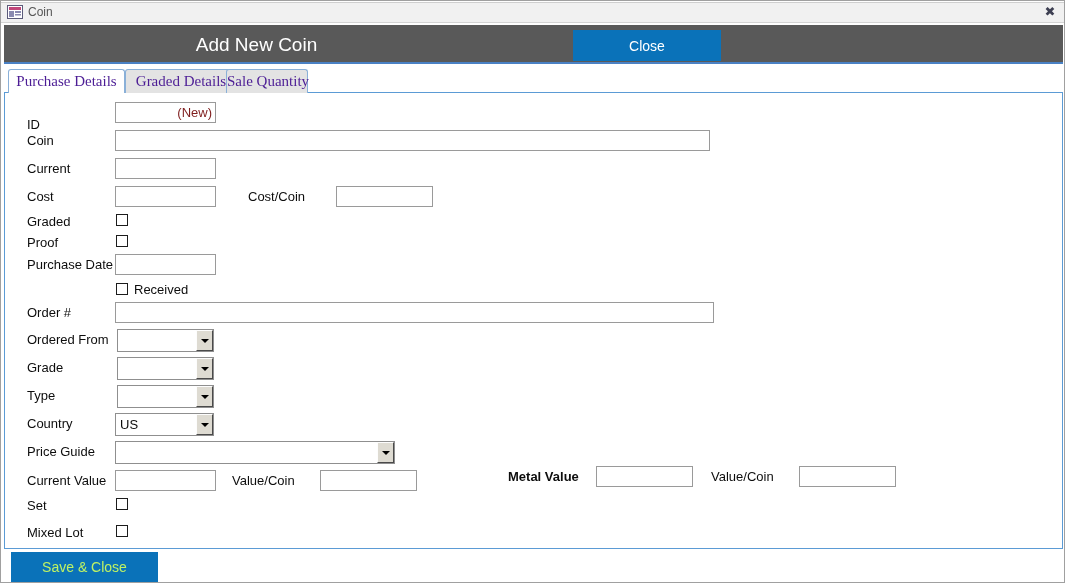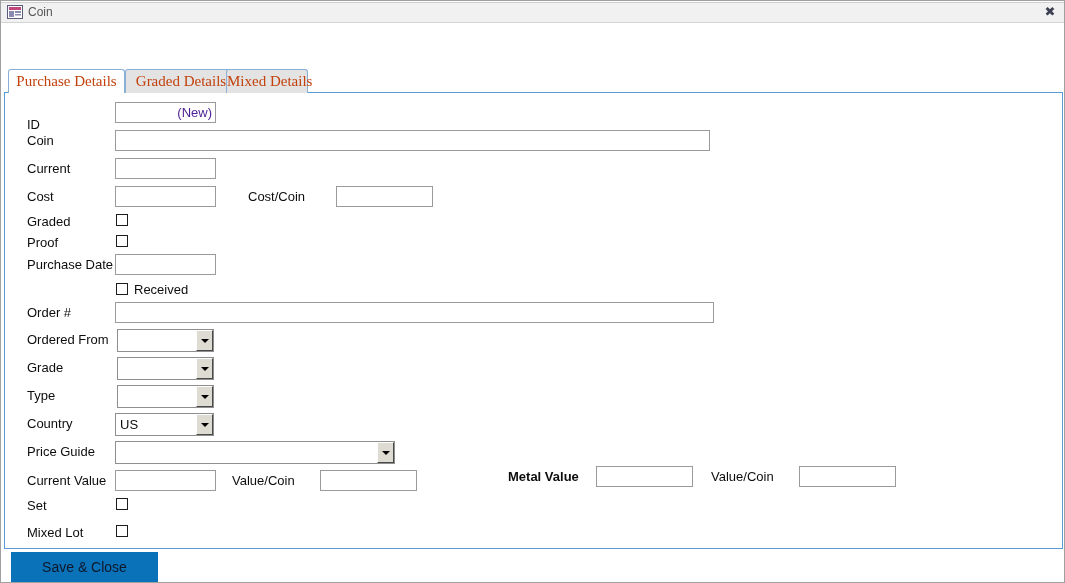--- a/index.html
+++ b/index.html
@@ -105,21 +105,21 @@
     width: 1059px;
     height: 24px;
   }
   .tab {
     position: absolute;
     top: 0;
     height: 24px;
     box-sizing: border-box;
     font-family: "Liberation Serif", serif;
     font-size: 15px;
-    color: #c2410c;
+    color: #4c1d95;
     line-height: 22px;
     text-align: center;
     white-space: nowrap;
     cursor: pointer;
     border: 1px solid #8ab0d8;
     border-bottom: none;
     border-radius: 3px 3px 0 0;
   }
   .tab.active {
     background: #ffffff;
@@ -152,21 +152,21 @@
     white-space: nowrap;
     line-height: 16px;
   }
   .txt {
     position: absolute;
     box-sizing: border-box;
     background: #ffffff;
     border: 1px solid #9a9a9a;
     font-size: 13px;
     font-family: "Liberation Sans", sans-serif;
-    color: #4c1d95;
+    color: #7f1d1d;
     padding: 8px 3px;
     height: 21px;
     line-height: 19px;
     outline: none;
   }
   .txt.right { text-align: right; }
 
   .combo {
     position: absolute;
     box-sizing: border-box;
@@ -221,21 +221,21 @@
     position: absolute;
     left: 0; top: 549px;
     width: 1065px; height: 34px;
     background: #ffffff;
   }
   .action-btn {
     position: absolute;
     top: 2px;
     height: 30px;
     background: #0a72b9;
-    color: #0f172a;
+    color: #bef264;
     border: none;
     font-size: 14px;
     font-family: "Liberation Sans", sans-serif;
     cursor: pointer;
     padding: 0;
   }
 </style>
 </head>
 <body>
 
@@ -249,30 +249,34 @@
         <rect x="2" y="2" width="12" height="3" fill="#c1467a"></rect>
         <rect x="2" y="6" width="5" height="6" fill="#8a8ab0"></rect>
         <rect x="8" y="6" width="6" height="2" fill="#8a8ab0"></rect>
         <rect x="8" y="9" width="6" height="1.5" fill="#8a8ab0"></rect>
       </svg>
     </span>
     <span class="tb-title">Coin</span>
     <span class="tb-close">✖</span>
   </div>
 
+  <div class="form-header">
+    <div class="form-header-title">Add New Coin</div>
+    <button class="close-button">Close</button>
+  </div>
 
   <div class="tabstrip">
     <div class="tab active" style="left:4px; width:117px;">
       <span>Purchase Details</span>
     </div>
     <div class="tab inactive" style="left:121px; width:112px;">
       <span>Graded Details</span>
     </div>
     <div class="tab inactive" style="left:222px; width:82px;">
-      <span>Mixed Details</span>
+      <span>Sale Quantity</span>
     </div>
   </div>
 
   <div class="form-panel">
 
     <span class="lbl" style="left:22px; top:12px;margin-top:12px;">ID</span>
     <input class="txt right" style="left: 110px; top: 9px; width: 101px;" readonly="" value="(New)">
 
     <span class="lbl" style="left:22px; top:40px;">Coin</span>
     <input class="txt" style="left: 110px; top: 37px; width: 595px;" value="">

